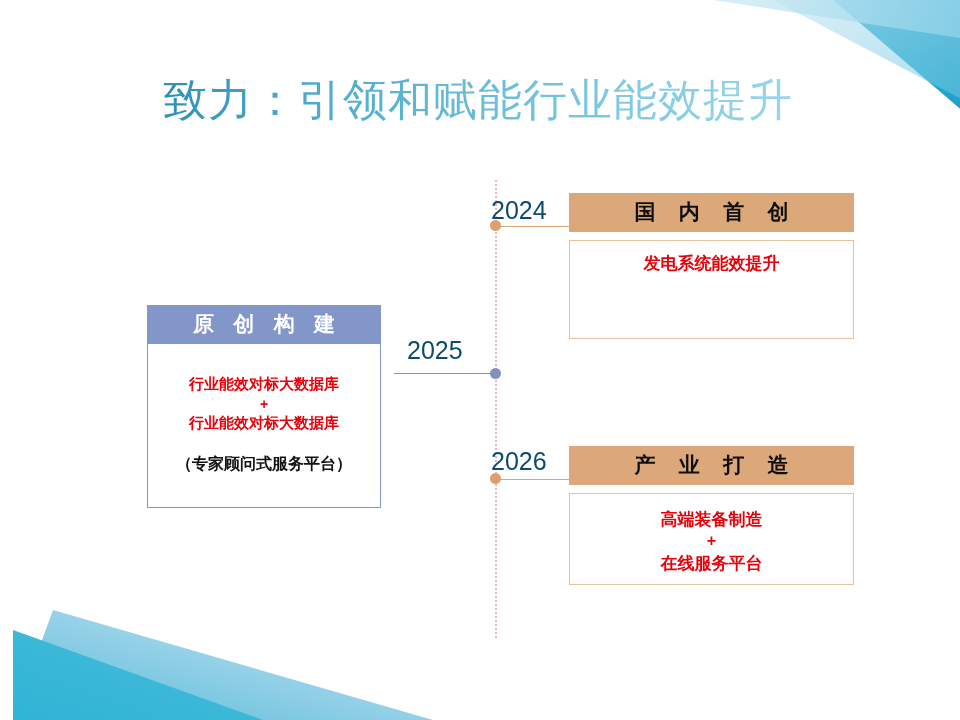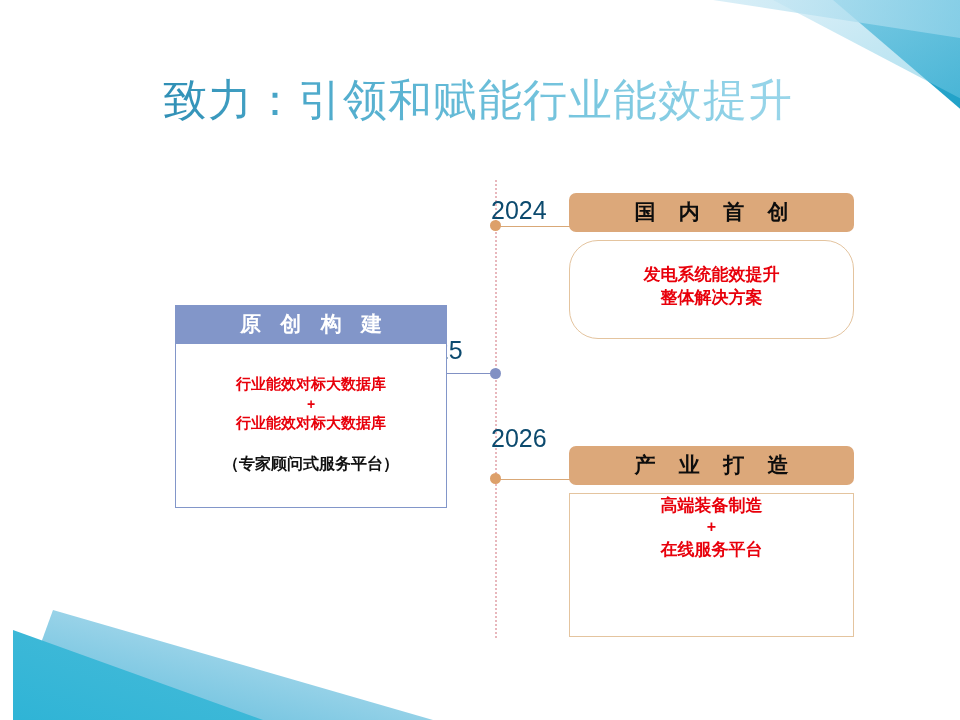--- a/index.html
+++ b/index.html
@@ -77,28 +77,28 @@
 
   .year-label {
     position: absolute;
     font-size: 25px;
     color: #0c4a6e;
     font-family: "Liberation Sans", "DejaVu Sans", sans-serif;
     letter-spacing: 0px;
   }
   #year-2024 { left: 478px; top: 196px; }
   #year-2025 { left: 394px; top: 336px; }
-  #year-2026 { left: 478px; top: 424px; text-align: center; }
+  #year-2026 { left: 478px; top: 447px; text-align: center; }
 
   
   #card-original {
     position: absolute;
-    left: 162px;
+    left: 134px;
     top: 305px;
-    width: 272px;
+    width: 234px;
   }
   #card-original .card-header {
     background: #8296c9;
     color: #ffffff;
     font-size: 21px;
     font-weight: bold;
     text-align: center;
     letter-spacing: 6px;
     padding: 5px 0 6px 0;
     text-indent: 6px;
@@ -142,36 +142,35 @@
   .card-right .card-header {
     background: #dca87a;
     color: #0d0d0d;
     font-size: 21px;
     font-weight: bold;
     text-align: center;
     letter-spacing: 8px;
     padding: 5px 0 6px 0;
     text-indent: 8px;
     font-family: "DejaVu Sans", "Liberation Sans", sans-serif;
-    border-radius: 7px;
   }
   .card-right .card-body {
     border: 1px solid #e4c49f;
     background: #ffffff;
     box-sizing: border-box;
     text-align: center;
     margin-top: 8px;
   }
   #card-2024 .card-body {
     height: 99px;
-    padding-top: 22px;
-    border-radius: 29px;
+    padding-top: 11px;
   }
   #card-2026 .card-body {
-    height: 144px;
+    height: 92px;
+    padding-top: 14px;
   }
   .card-right .red-line { font-size: 17px; line-height: 1.35; }
   .card-right .plus-line { font-size: 16px; line-height: 1.3; }
 </style>
 </head>
 <body>
 
 <div id="slide">
 
   <svg class="deco" id="deco-top-right" viewBox="0 0 320 120" preserveAspectRatio="none">
@@ -232,21 +231,20 @@
       <div class="plus-line">+</div>
       <div class="red-line">行业能效对标大数据库</div>
       <div class="black-line">（专家顾问式服务平台）</div>
     </div>
   </div>
 
   <div id="card-2024" class="card-right">
     <div class="card-header">国 内 首 创</div>
     <div class="card-body">
       <div class="red-line">发电系统能效提升</div>
-      <div class="red-line">整体解决方案</div>
     </div>
   </div>
 
   <div id="card-2026" class="card-right">
     <div class="card-header">产 业 打 造</div>
     <div class="card-body">
       <div class="red-line">高端装备制造</div>
       <div class="plus-line">+</div>
       <div class="red-line">在线服务平台</div>
     </div>

